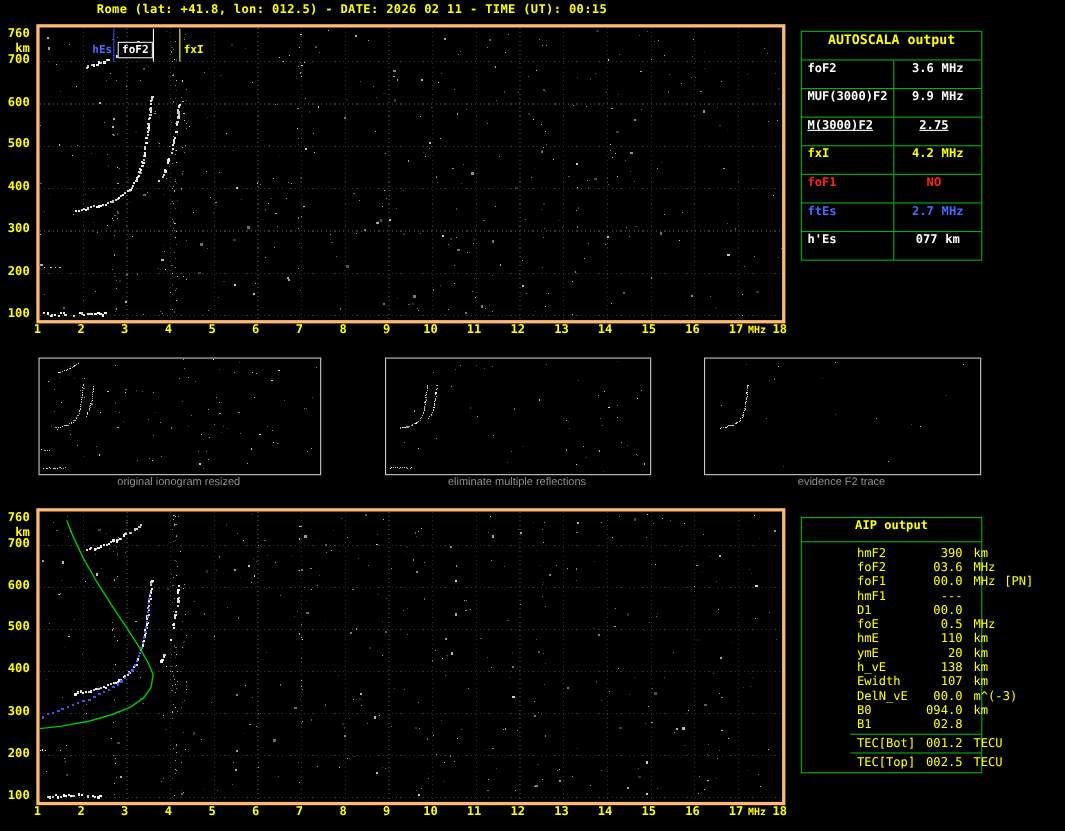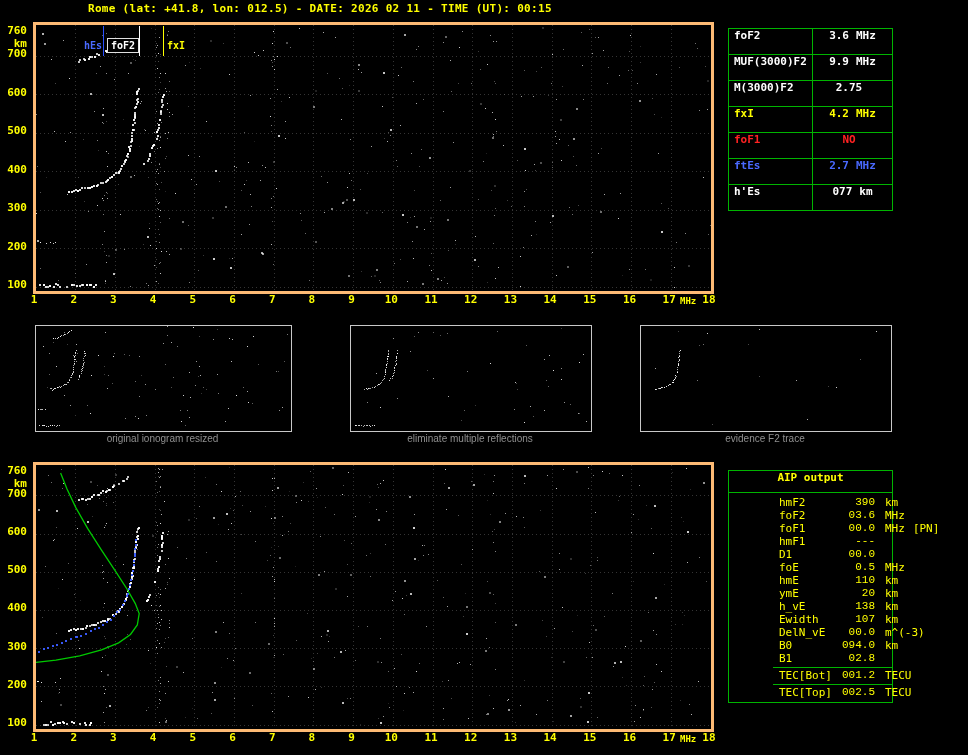--- a/index.html
+++ b/index.html
@@ -38,21 +38,21 @@
        font:10px "Liberation Sans",sans-serif;}
   #cap1{left:35px;width:255px;} #cap2{left:350px;width:240px;} #cap3{left:640px;width:250px;}
   
   .aip-table{position:absolute;left:728px;top:470px;width:163px;border:1px solid #00b400;background:#000;}
   .aip-header{height:21px;line-height:21px;text-align:center;color:#ffff00;
               font:bold 11px "DejaVu Sans Mono",monospace;border-bottom:1px solid #00b400;}
   .aip-body{padding:3px 0 3px 0;margin-left:44px;}
   .aip-row{display:flex;height:13px;line-height:13px;color:#ffff00;
            font:11px "DejaVu Sans Mono",monospace;padding-left:6px;white-space:pre;}
   .aip-row .p{flex:0 0 62px;}
-  .aip-row .v{flex:0 0 34px;text-align:right;font-family:Liberation Mono, monospace;}
+  .aip-row .v{flex:0 0 34px;text-align:right;}
   .aip-row .u{margin-left:10px;}
   .aip-row .x{margin-left:8px;}
   .sep{border-top:1px solid #00b400;margin-top:2px;padding-top:1px;}
 </style>
 </head>
 <body>
 
 <div id="app">
 
   <div class="title">Rome (lat: +41.8, lon: 012.5) - DATE: 2026 02 11 - TIME (UT): 00:15</div>
@@ -720,35 +720,36 @@
     <span class="mlab" style="left:40px;width:26px;text-align:right;color:#4a6aff">hEs</span>
     <div class="mbox" style="left:71px">
       <span>foF2</span>
     </div>
     <div class="mline" style="left:103px;background:#ffffff"></div>
     <div class="mline" style="left:127px;background:#ffff00"></div>
     <span class="mlab" style="left:131px;color:#ffff00">fxI</span>
   </div>
 
   <div class="as-table">
+    <div class="as-header">AUTOSCALA output</div>
     <div class="as-row" style="color: rgb(255, 255, 255);">
       <span class="as-p">foF2</span>
       <span class="as-v">
           <span>3.6</span>
           <span>MHz</span>
         </span>
     </div>
     <div class="as-row" style="color: rgb(255, 255, 255);">
       <span class="as-p">MUF(3000)F2</span>
       <span class="as-v">
           <span>9.9</span>
           <span>MHz</span>
         </span>
     </div>
-    <div class="as-row" style="color: rgb(255, 255, 255);">
+    <div class="as-row" style="color: rgb(255, 255, 255); text-decoration: underline;">
       <span class="as-p">M(3000)F2</span>
       <span class="as-v">
           <span>2.75</span>
           <span></span>
         </span>
     </div>
     <div class="as-row" style="color: rgb(255, 255, 0);">
       <span class="as-p">fxI</span>
       <span class="as-v">
           <span>4.2</span>

